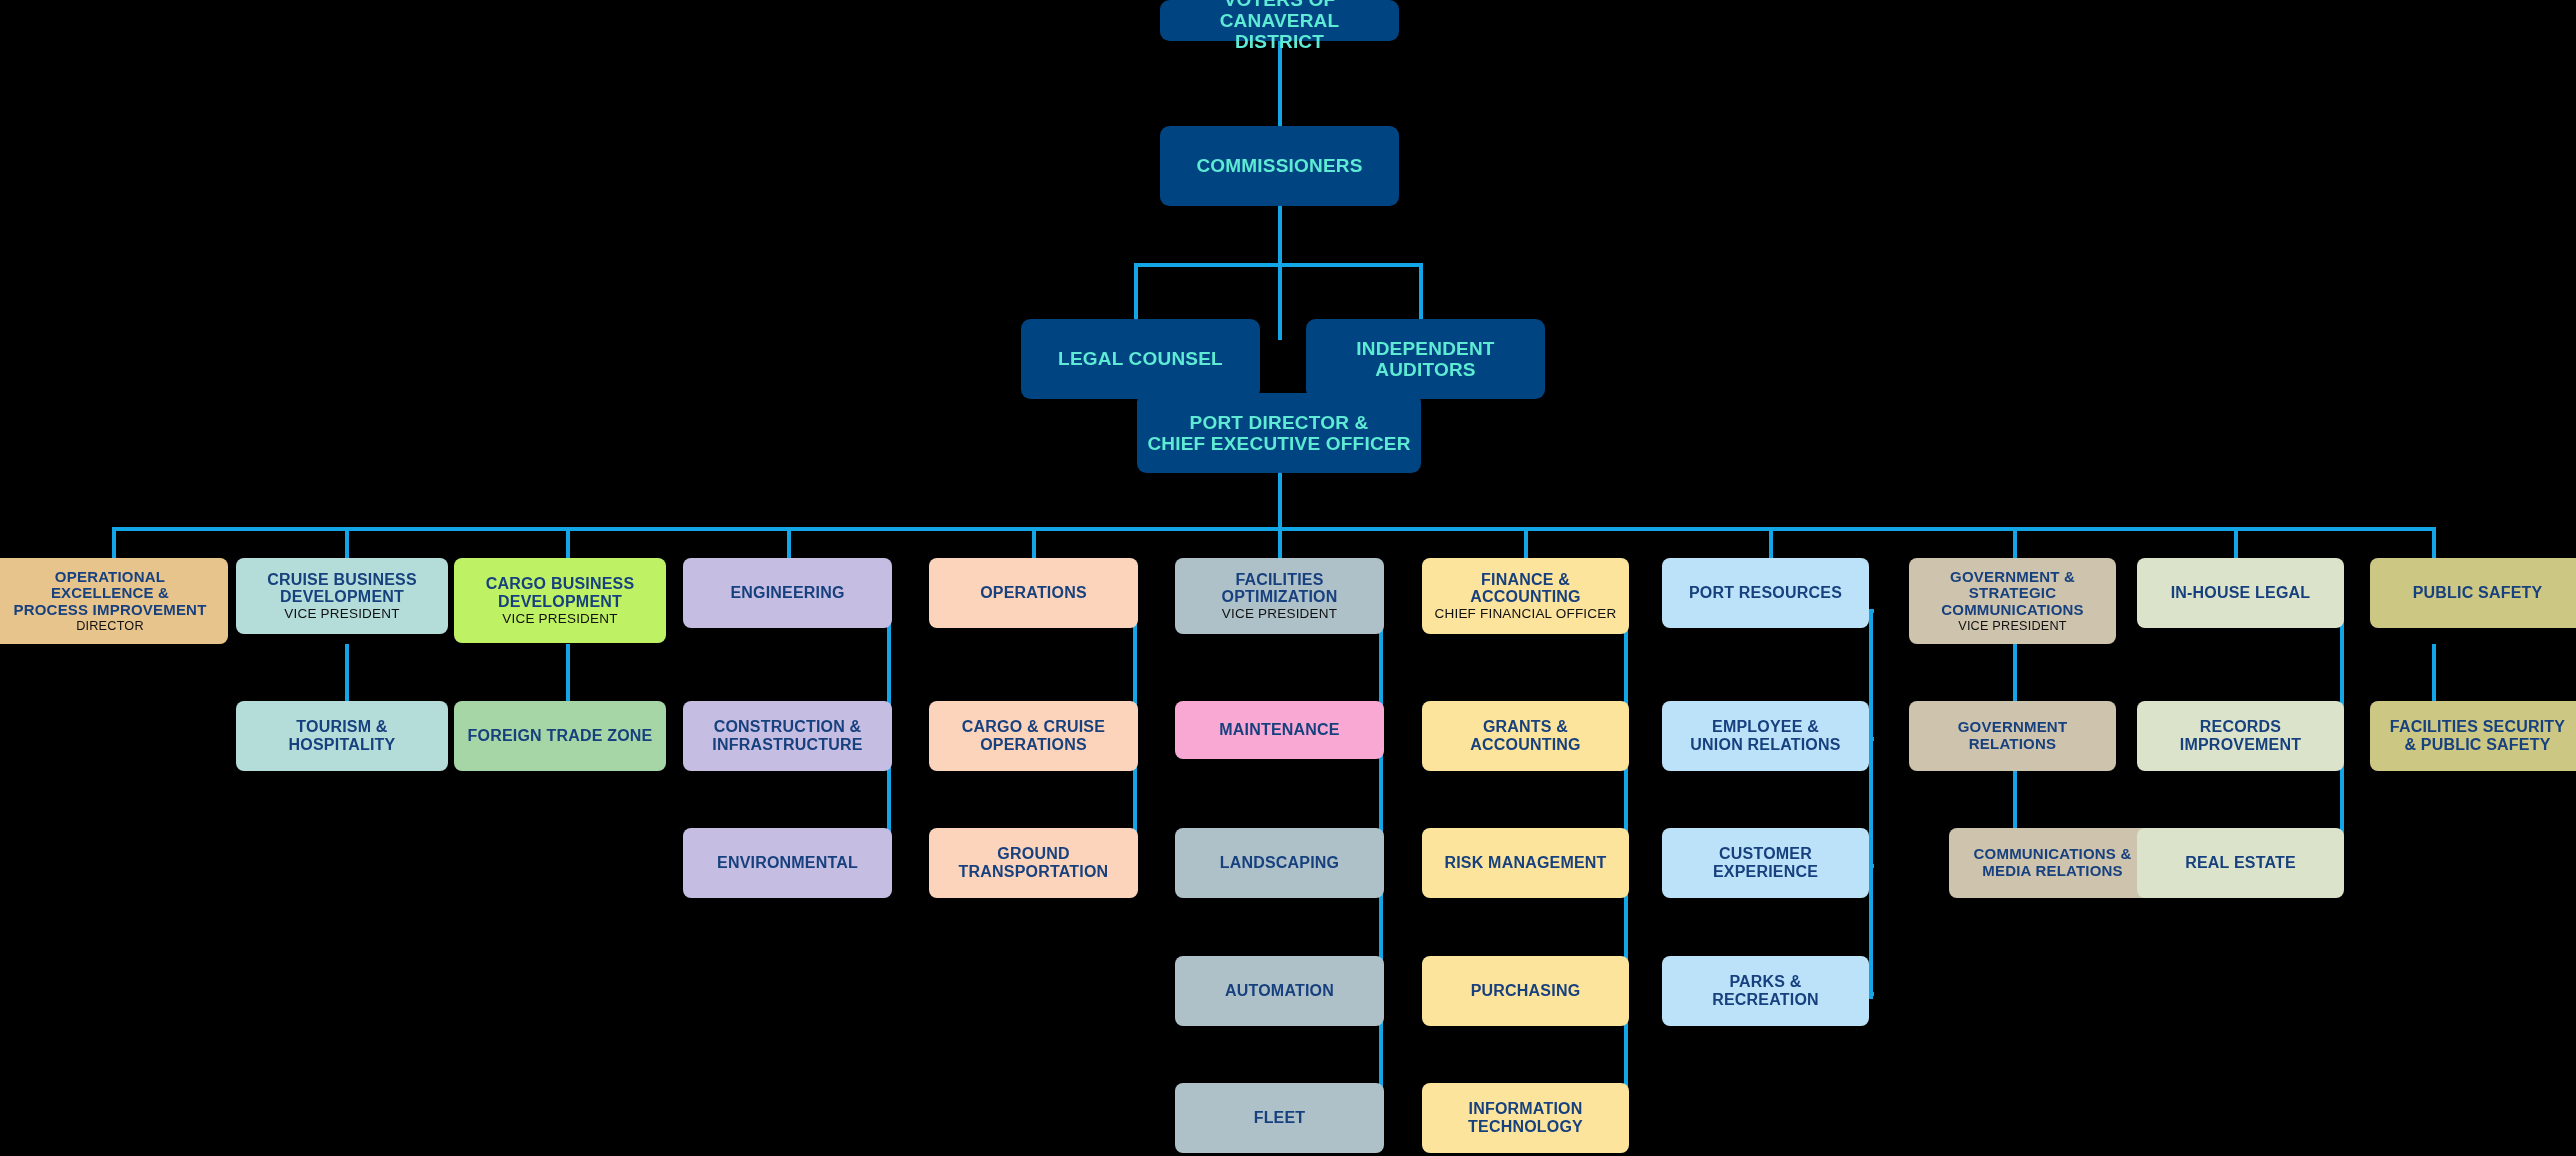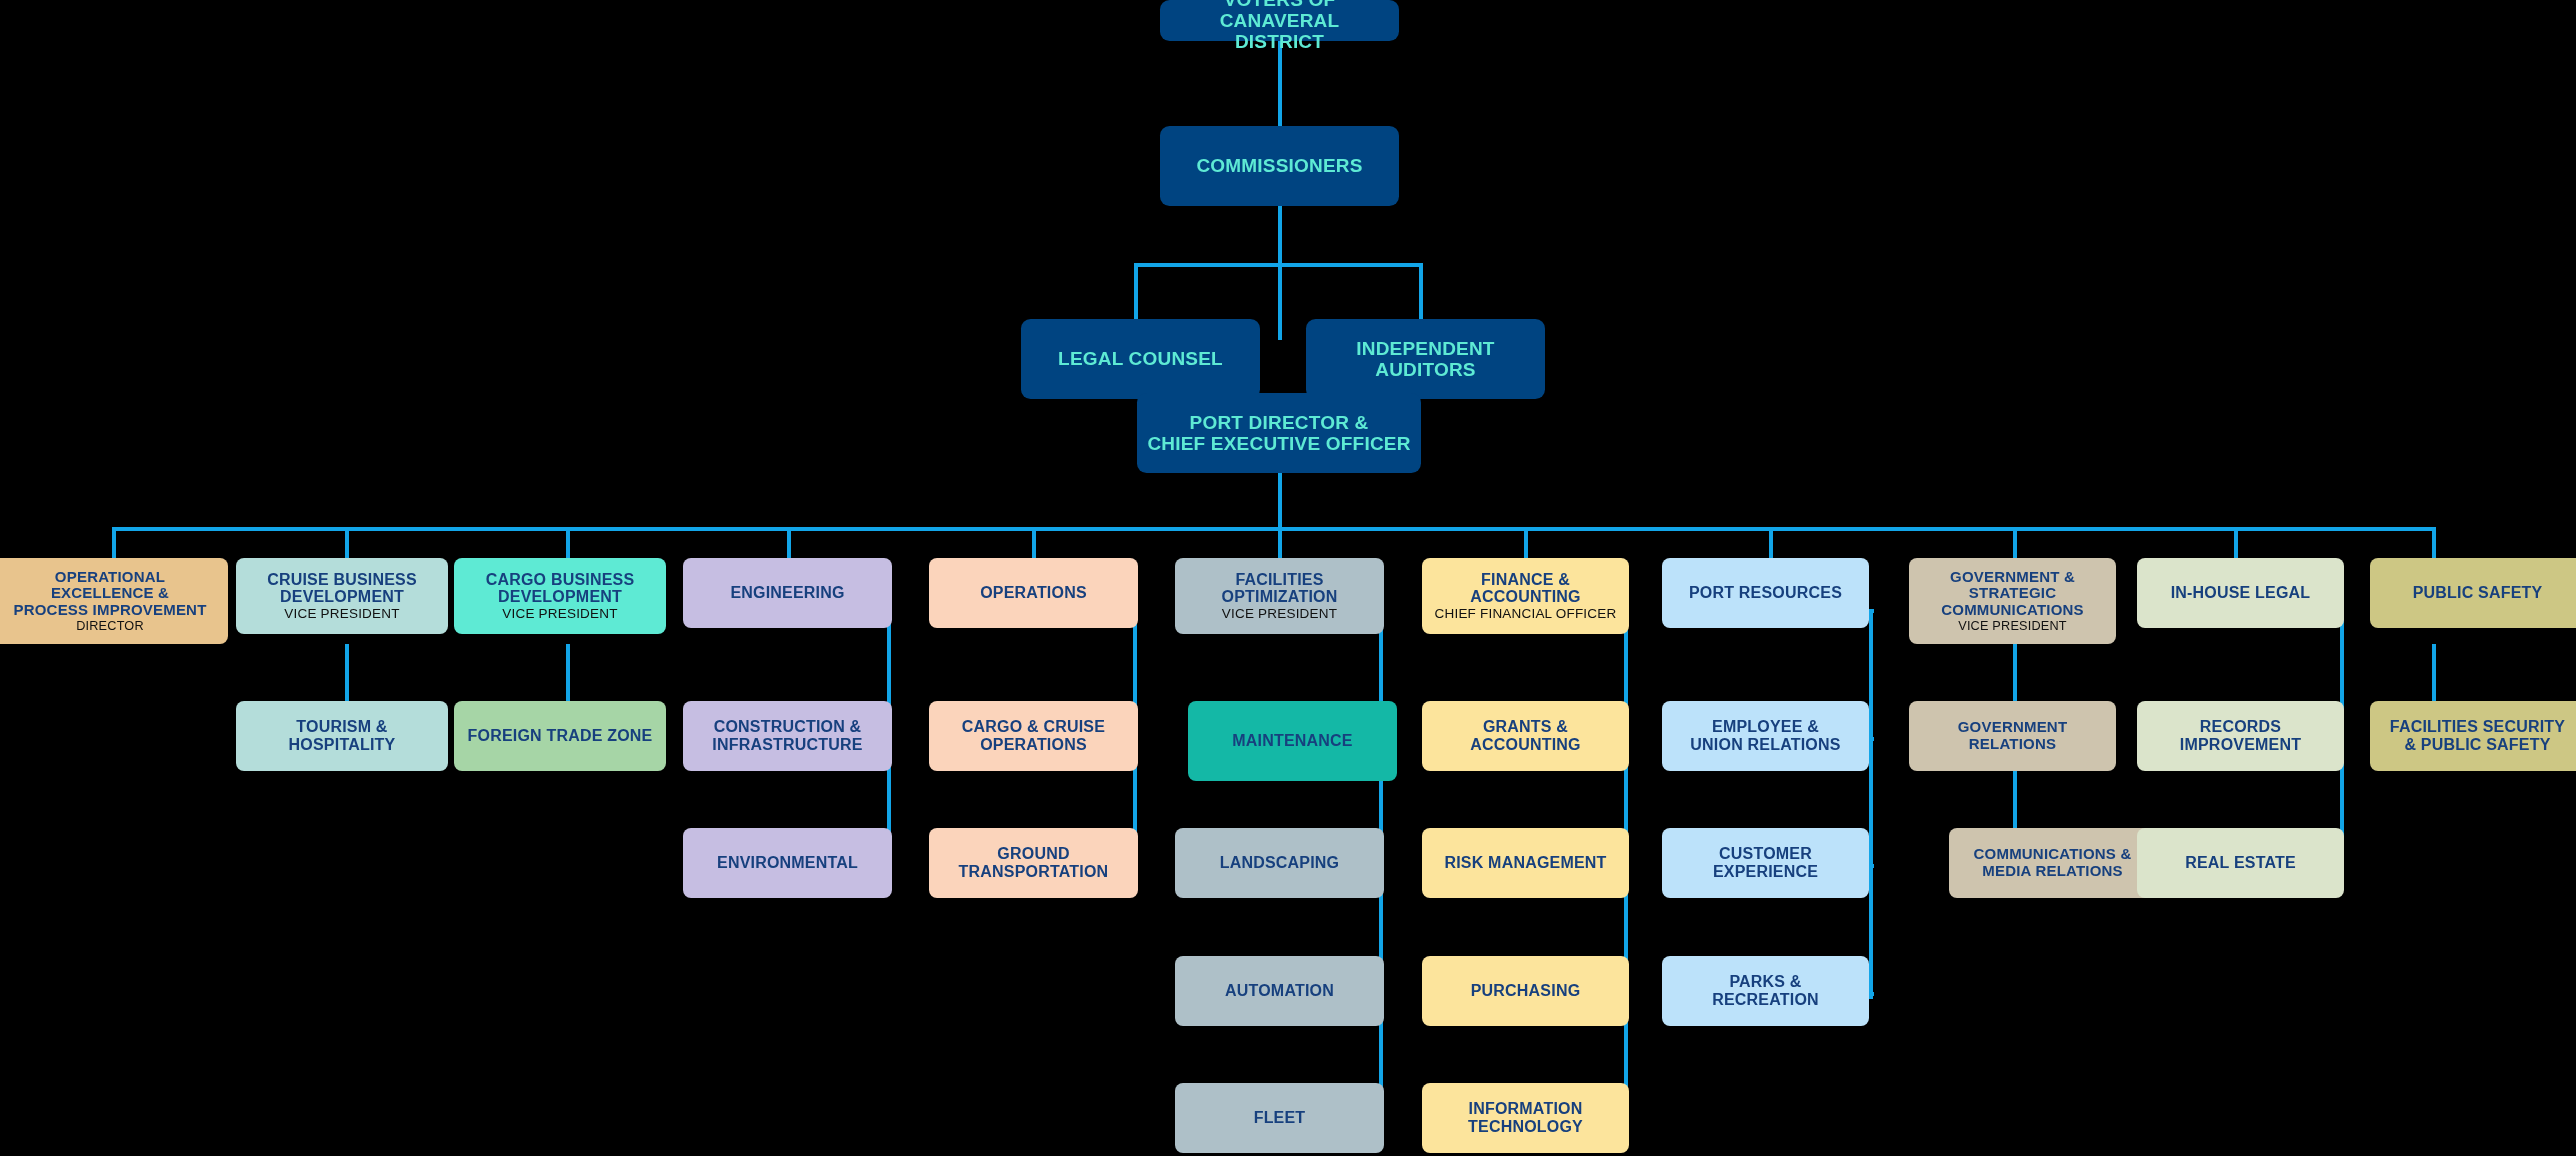--- a/index.html
+++ b/index.html
@@ -125,21 +125,21 @@
       </div>
       <div class="box dept" style="left: 236px; top: 558px; width: 212px; height: 76px; background: rgb(180, 221, 218);">
         <span class="ttl" style="font-size: 16px;">CRUISE BUSINESS</span>
         <span class="ttl" style="font-size: 16px;">DEVELOPMENT</span>
         <span class="sub" style="font-size: 13.5px;">VICE PRESIDENT</span>
       </div>
       <div class="box dept" style="left: 236px; top: 701px; width: 212px; height: 70px; background: rgb(180, 221, 218);">
         <span class="ttl" style="font-size: 16px;">TOURISM &amp;</span>
         <span class="ttl" style="font-size: 16px;">HOSPITALITY</span>
       </div>
-      <div class="box dept" style="left: 454px; top: 558px; width: 212px; height: 76px; background: #5eead4;">
+      <div class="box dept" style="left: 454px; top: 558px; width: 212px; height: 85px; background: #bef264;">
         <span class="ttl" style="font-size: 16px;">CARGO BUSINESS</span>
         <span class="ttl" style="font-size: 16px;">DEVELOPMENT</span>
         <span class="sub" style="font-size: 13.5px;">VICE PRESIDENT</span>
       </div>
       <div class="box dept" style="left: 454px; top: 701px; width: 212px; height: 70px; background: rgb(166, 213, 166);">
         <span class="ttl" style="font-size: 16px;">FOREIGN  TRADE  ZONE</span>
       </div>
       <div class="box dept" style="left: 683px; top: 558px; width: 209px; height: 70px; background: rgb(198, 190, 226);">
         <span class="ttl" style="font-size: 16px;">ENGINEERING</span>
       </div>
@@ -159,21 +159,21 @@
       </div>
       <div class="box dept" style="left: 929px; top: 828px; width: 209px; height: 70px; background: rgb(251, 212, 187);">
         <span class="ttl" style="font-size: 16px;">GROUND</span>
         <span class="ttl" style="font-size: 16px;">TRANSPORTATION</span>
       </div>
       <div class="box dept" style="left: 1175px; top: 558px; width: 209px; height: 76px; background: rgb(174, 192, 200);">
         <span class="ttl" style="font-size: 16px;">FACILITIES</span>
         <span class="ttl" style="font-size: 16px;">OPTIMIZATION</span>
         <span class="sub" style="font-size: 13.5px;">VICE PRESIDENT</span>
       </div>
-      <div class="box dept" style="left: 1175px; top: 701px; width: 209px; height: 80px; background: #14b8a6; margin-left: 13px;">
+      <div class="box dept" style="left: 1175px; top: 701px; width: 209px; height: 58px; background: #f9a8d4;">
         <span class="ttl" style="font-size: 16px;">MAINTENANCE</span>
       </div>
       <div class="box dept" style="left: 1175px; top: 828px; width: 209px; height: 70px; background: rgb(174, 192, 200);">
         <span class="ttl" style="font-size: 16px;">LANDSCAPING</span>
       </div>
       <div class="box dept" style="left: 1175px; top: 956px; width: 209px; height: 70px; background: rgb(174, 192, 200);">
         <span class="ttl" style="font-size: 16px;">AUTOMATION</span>
       </div>
       <div class="box dept" style="left: 1175px; top: 1083px; width: 209px; height: 70px; background: rgb(174, 192, 200); align-items: center;">
         <span class="ttl" style="font-size: 16px;">FLEET</span>

